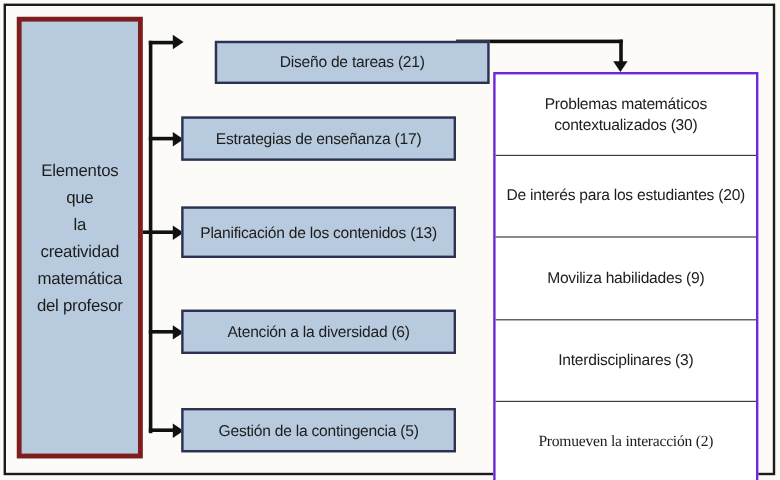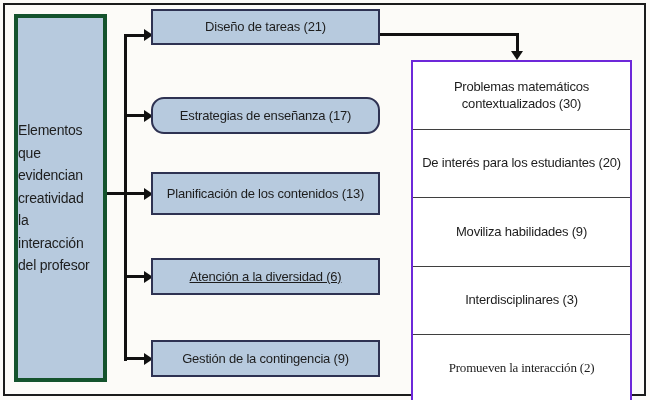--- a/index.html
+++ b/index.html
@@ -11,26 +11,26 @@
     color: #1d1d1d;
     overflow: hidden;
     letter-spacing: -0.2px;
   }
   .frame {
     position: absolute; left: 3px; top: 3px; right: 4px; bottom: 4px;
     border: 2.5px solid #1b1b1b;
     pointer-events: none;
   }
   .root-box {
-    position: absolute; left: 14px; top: 14px; width: 93px; height: 368px;
+    position: absolute; left: 14px; top: 14px; width: 105px; height: 368px;
     box-sizing: border-box;
     background: #b7cade;
-    border: 4px solid #14532d;
+    border: 4px solid #7f1d1d;
     display: flex; flex-direction: column; justify-content: center;
-    text-align: left;
+    text-align: center;
     font-size: 14px; line-height: 22.5px;
   }
   .cat-box {
     position: absolute; left: 151px; width: 229px;
     box-sizing: border-box;
     background: #b7cade;
     border: 2.5px solid #2e3252;
     display: flex; align-items: center; justify-content: center;
     text-align: center;
     font-size: 13px; line-height: 1.2;
@@ -85,41 +85,40 @@
   <div class="arr-right" style="left:144px; top:270.5px;"></div>
   <div class="arr-right" style="left:144px; top:352.5px;"></div>
 
   <div class="line" style="left:380px; top:32.5px; width:139px; height:3.5px;"></div>
   <div class="line" style="left:515.5px; top:32.5px; width:3.5px; height:20px;"></div>
   <div class="arr-down" style="left:511px; top:51px;"></div>
 
   <div class="root-box">
     <div>Elementos</div>
     <div>que</div>
-    <div>evidencian</div>
+    <div>la</div>
     <div>creatividad</div>
-    <div>la</div>
-    <div>interacción</div>
+    <div>matemática</div>
     <div>del profesor</div>
   </div>
 
-  <div class="cat-box" style="top:9px; height:36px;">
+  <div class="cat-box" style="top:34px; height:36px;margin-left:28px;">
     <span>Diseño de tareas (21)</span>
   </div>
-  <div class="cat-box" style="top:97px; height:37px;border-radius:13px;">
+  <div class="cat-box" style="top:97px; height:37px;">
     <span>Estrategias de enseñanza (17)</span>
   </div>
   <div class="cat-box" style="top:172px; height:43px;text-align:center;">
     <span>Planificación de los contenidos (13)</span>
   </div>
-  <div class="cat-box" style="top:258px; height:37px;text-decoration:underline;">
+  <div class="cat-box" style="top:258px; height:37px;">
     <span>Atención a la diversidad (6)</span>
   </div>
   <div class="cat-box" style="top:340px; height:37px;">
-    <span>Gestión de la contingencia (9)</span>
+    <span>Gestión de la contingencia (5)</span>
   </div>
 
   <div class="detail-box">
     <div class="detail-row">
       <span>Problemas matemáticos contextualizados (30)</span>
     </div>
     <div class="detail-row">
       <span>De interés para los estudiantes (20)</span>
     </div>
     <div class="detail-row">

